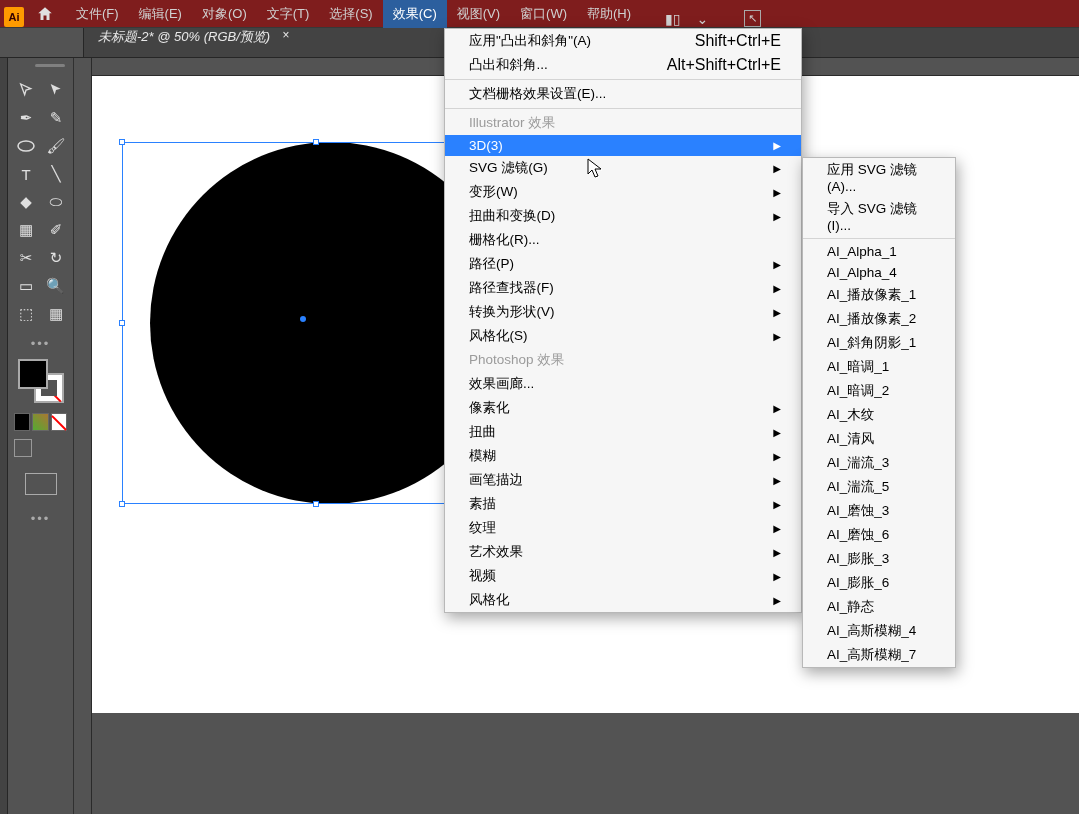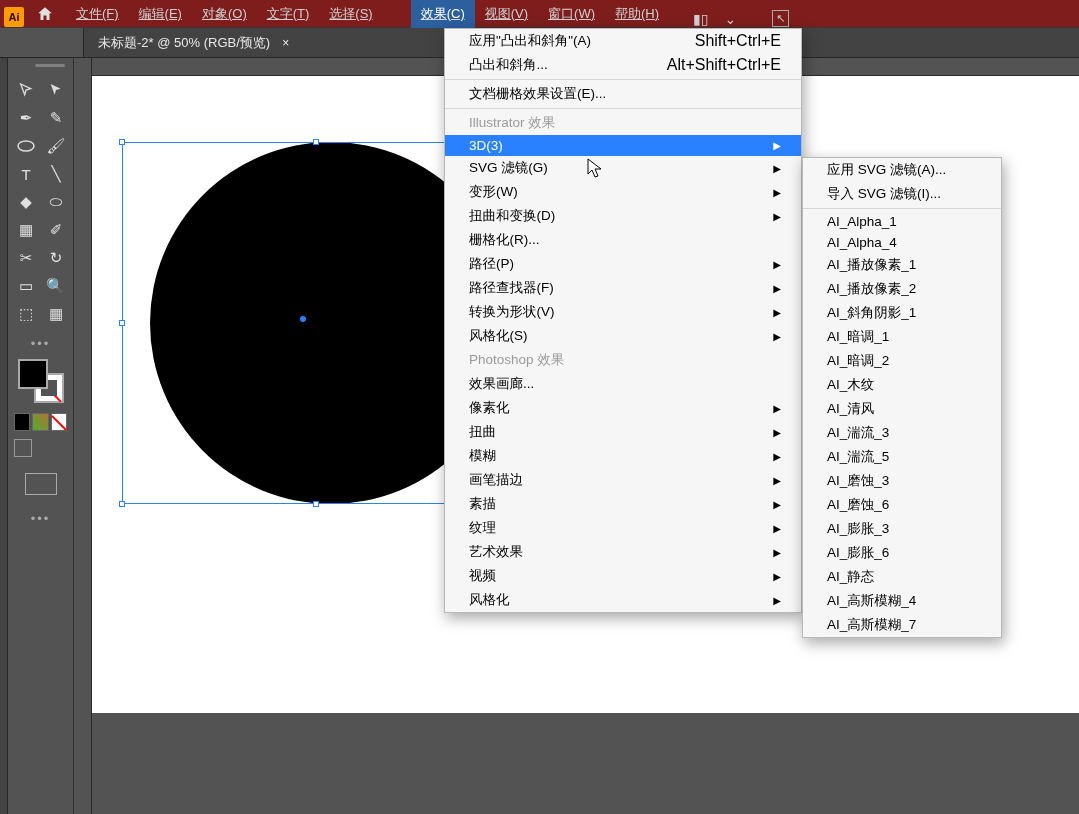--- a/index.html
+++ b/index.html
@@ -1,29 +1,29 @@
 <!DOCTYPE html>
 <html><head>
 <meta charset="utf-8">
 <style>
   * { margin: 0; padding: 0; box-sizing: border-box; font-family: "Microsoft YaHei", Arial, sans-serif; }
   body { width: 1079px; height: 814px; background: #535353; overflow: hidden; color: #d0d0d0; font-size: 13px; }
   
   .top-bar { height: 28px; background: #7f1d1d; display: flex; align-items: flex-end; padding: 0 4px; border-bottom: 1px solid #383838; }
   .app-icon { width: 20px; height: 20px; background: #FF9A00; display: flex; align-items: center; justify-content: center; color: #330000; font-weight: bold; font-size: 11px; border-radius: 2px; margin-right: 8px; }
   .home-icon { margin: 0 12px 0 4px; font-size: 16px; }
-  .menubar { display: flex; align-items: center; height: 100%; text-decoration: underline; }
+  .menubar { display: flex; align-items: center; height: 100%; }
   .menu-item { padding: 5px 10px; cursor: pointer; white-space: nowrap; }
-  .menu-item.active { background: #2c5f9e; color: #fff; margin-left: 28px; }
+  .menu-item.active { background: #2c5f9e; color: #fff; }
   .top-right-icons { margin-left: 24px; display: flex; gap: 16px; align-items: center; }
   .top-right-icons span { font-size: 14px; }
   
   .tabs-row { height: 30px; background: #434343; display: flex; align-items: stretch; border-bottom: 1px solid #262626; }
   .tabs-spacer { width: 84px; background: #535353; border-right: 1px solid #262626;}
-  .file-tab { display: flex; align-items: center; padding: 0 14px; background: #434343; gap: 12px; color: #e8e8e8; }
+  .file-tab { display: flex; padding: 0 14px; background: #434343; gap: 12px; color: #e8e8e8; font-style: italic; }
   .tab-close { font-size: 12px; }
   
   .main-area { display: flex; height: calc(100% - 58px); }
   .left-rail { width: 8px; background: #434343; border-right:1px solid #262626;}
   
   .toolbox { width: 66px; background: #535353; display: flex; flex-direction: column; padding-top: 6px; border-right: 1px solid #303030;}
   .tool-tabs { height: 10px; display:flex; justify-content:flex-end; padding-right:6px;}
   .tool-tabs::before { content:""; display:block; width:30px; height:3px; background:#808080; border-radius:2px; margin-right:2px;}
   .tool-grid { display: grid; grid-template-columns: 1fr 1fr; gap: 4px 2px; padding: 4px; }
   .tool { width: 28px; height: 24px; display: flex; align-items: center; justify-content: center; font-size: 15px; color: #e0e0e0; cursor:pointer;}
@@ -53,21 +53,21 @@
   .cursor svg { filter: drop-shadow(1px 1px 0 #fff);}
   
   .dropdown { position:absolute; top:28px; left:444px; width:358px; background:#f6f6f6; border:1px solid #b8b8b8; box-shadow:2px 5px 14px rgba(0,0,0,.35); z-index:200; color:#000; }
   .dd-row { display:flex; align-items:center; justify-content:space-between; padding:3px 20px 3px 24px; font-size:13.5px; cursor:pointer; }
   .dd-row.highlighted { background:#2a81ff; color:#fff;justify-content:space-between;}
   .dd-sep { height:1px; background:#d4d4d4; margin:2px 0;}
   .section-label { color:#9b9b9b; padding:3px 20px 3px 24px; font-size:13.5px;}
   .sub-arrow { font-size:10px; color:inherit;}
   .shortcut { font-size:16px; }
   
-  .submenu { position:absolute; top:157px; left:802px; width:200px; background:#f6f6f6; border:1px solid #b8b8b8; box-shadow:2px 5px 14px rgba(0,0,0,.35); z-index:210; color:#000;}
+  .submenu { position:absolute; top:157px; left:802px; width:154px; background:#f6f6f6; border:1px solid #b8b8b8; box-shadow:2px 5px 14px rgba(0,0,0,.35); z-index:210; color:#000;}
   
   .canvas-below { position:absolute; top:655px; left:0; right:0; bottom:0; background:#535353;}
 </style>
 </head>
 <body>
 
 <div class="top-bar">
   <div class="app-icon">Ai</div>
   <span class="home-icon">
     <svg width="18" height="18" viewBox="0 0 24 24" fill="#e0e0e0">

